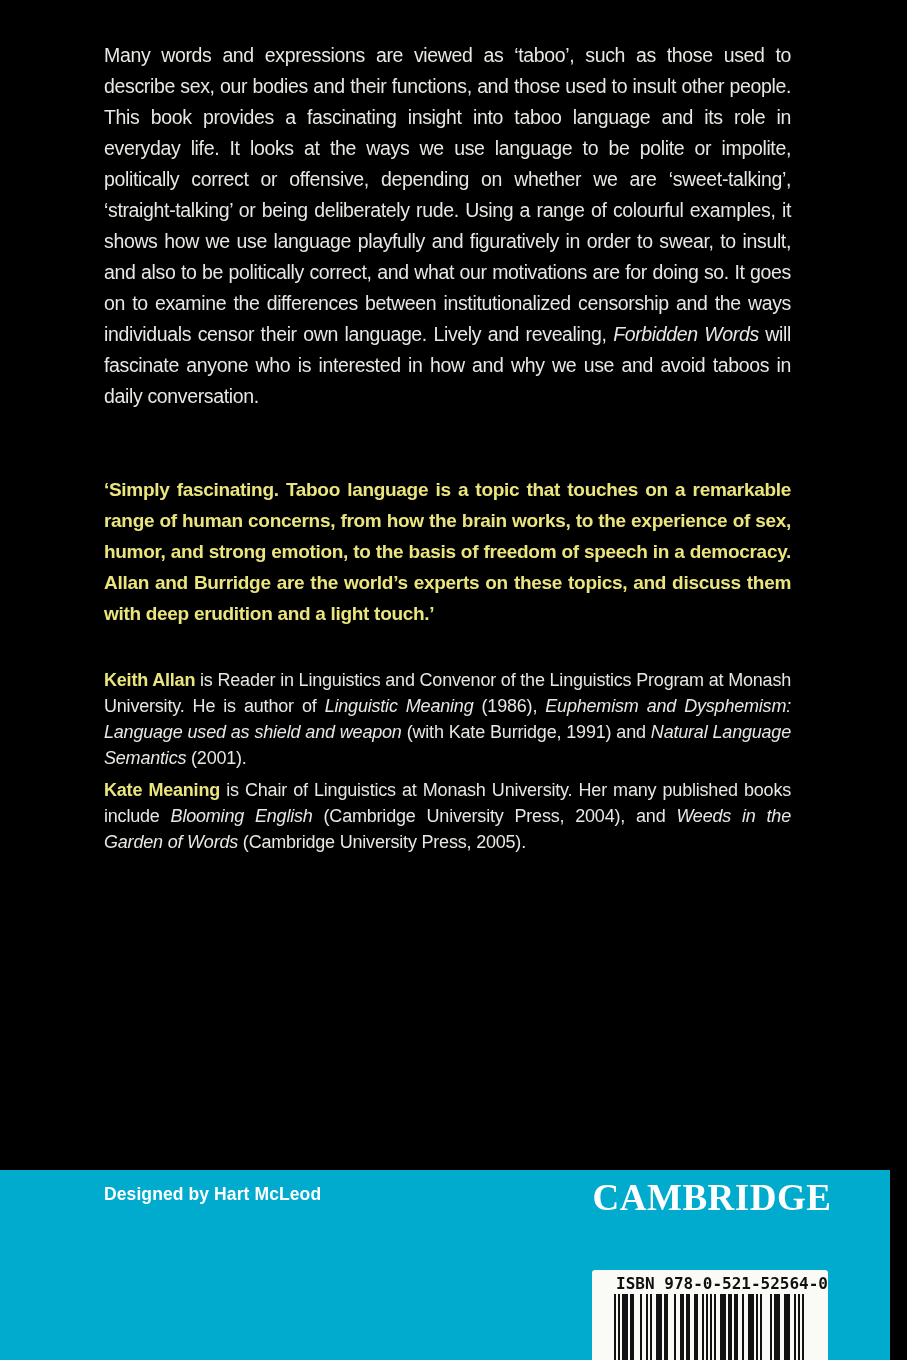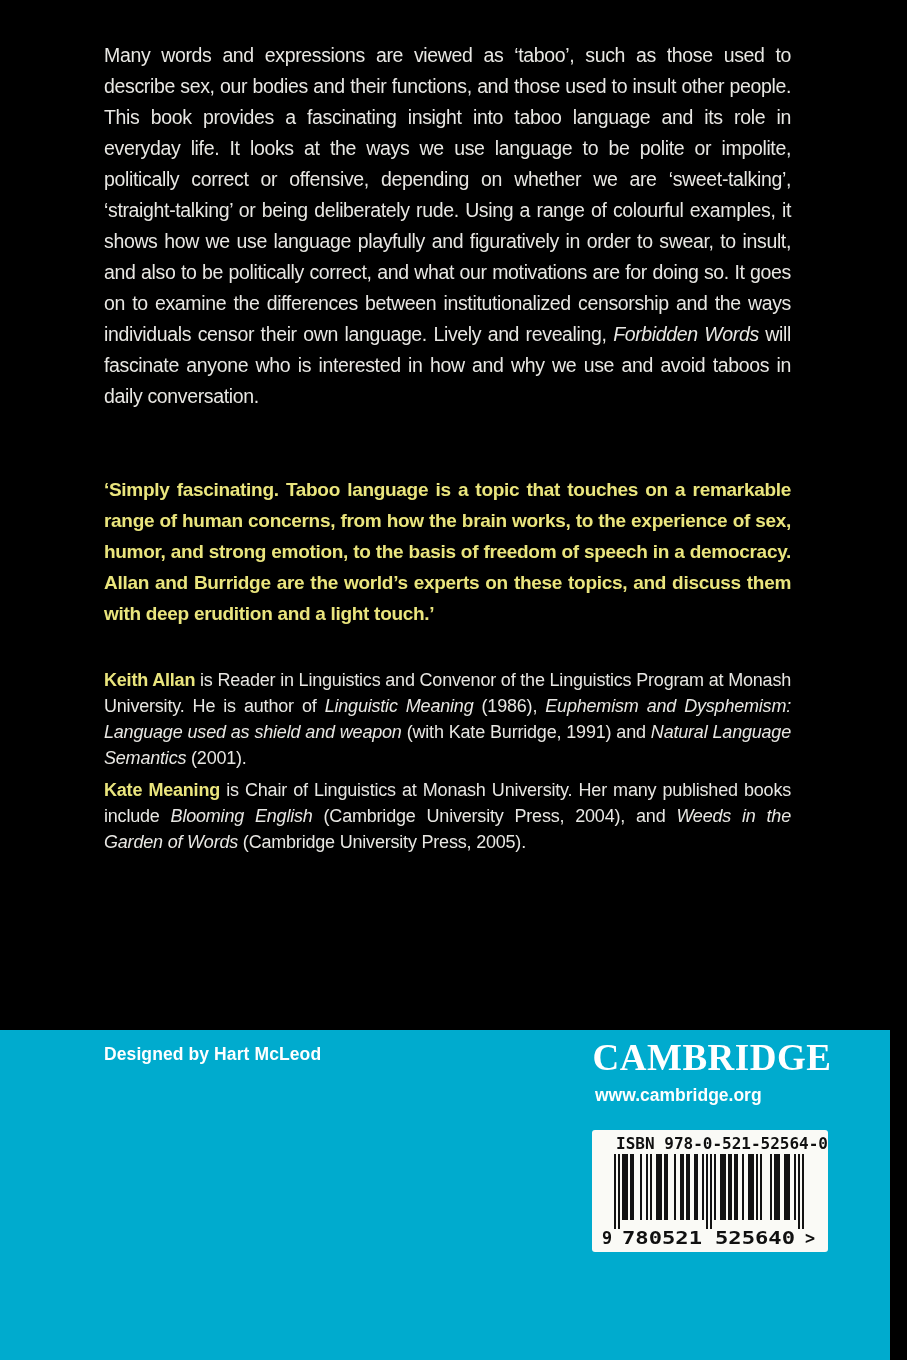--- a/index.html
+++ b/index.html
@@ -7,21 +7,21 @@
          font-family:"Liberation Sans","DejaVu Sans",sans-serif;}
   .content{position:absolute;left:104px;width:687px;top:0;color:var(--body-text,#e8e7e3);}
   .blurb{margin:40px 0 0 0;font-size:19.5px;line-height:31px;text-align:justify;letter-spacing:-0.35px;}
   .quote{margin:62px 0 0 0;font-size:19px;line-height:31px;font-weight:700;
          color:var(--yellow,#eae57d);text-align:justify;letter-spacing:-0.3px;}
   .attribution{margin:2px 0 0 0;font-size:19.5px;line-height:31px;text-indent:26px;letter-spacing:-0.2px;}
   .bios{margin-top:38px;}
   .bio{margin:0 0 6px 0;font-size:18px;line-height:26px;text-align:justify;letter-spacing:-0.2px;}
   .seg-italic{font-style:italic;}
   .seg-bold-yellow{font-weight:700;color:var(--yellow,#eae57d);margin-top:16px;}
-  .footer{position:absolute;left:0;right:17px;bottom:0;height:330px;background:var(--blue,#00abce);
+  .footer{position:absolute;left:0;right:17px;bottom:0;height:190px;background:var(--blue,#00abce);
           color:var(--footer-text,#fff);}
   .designer{position:absolute;left:104px;top:14px;font-size:17.5px;font-weight:700;letter-spacing:0.1px;}
   .publisher{position:absolute;left:591px;top:8px;width:242px;text-align:center;}
   .pub-name{font-family:"Liberation Serif","DejaVu Serif",serif;font-weight:700;
             font-size:37px;line-height:40px;letter-spacing:0.5px;}
   .pub-sub{font-family:"Liberation Serif","DejaVu Serif",serif;font-weight:700;
            font-size:19px;line-height:22px;letter-spacing:2.2px;margin-top:1px;}
   .pub-url{font-size:17.5px;font-weight:700;text-align:left;margin-top:7px;padding-left:4px;}
   .isbn-box{position:absolute;left:592px;top:100px;width:236px;height:122px;
             background:var(--panel,#fafaf6);border-radius:3px;}
@@ -47,21 +47,20 @@
       <p class="bio"><span class="seg-bold-yellow">Keith Allan</span><span> is Reader in Linguistics and Convenor of the Linguistics Program at Monash University. He is author of </span><span class="seg-italic">Linguistic Meaning</span><span> (1986), </span><span class="seg-italic">Euphemism and Dysphemism: Language used as shield and weapon</span><span> (with Kate Burridge, 1991) and </span><span class="seg-italic">Natural Language Semantics</span><span> (2001).</span></p>
       <p class="bio"><span class="seg-bold-yellow">Kate Meaning</span><span> is Chair of Linguistics at Monash University. Her many published books include </span><span class="seg-italic">Blooming English</span><span> (Cambridge University Press, 2004), and </span><span class="seg-italic">Weeds in the Garden of Words</span><span> (Cambridge University Press, 2005).</span></p>
     </div>
   </div>
 
   <div class="footer">
     <div class="designer">Designed by Hart McLeod</div>
 
     <div class="publisher">
       <div class="pub-name">CAMBRIDGE</div>
-      <div class="pub-url">www.cambridge.org</div>
     </div>
 
     <div class="isbn-box">
       <div class="isbn-label">ISBN 978-0-521-52564-0</div>
       <svg class="barcode" viewBox="0 0 108 46" xmlns="http://www.w3.org/2000/svg">
         <g>
             <rect x="6" y="0" width="1" height="37.5"></rect>
             <rect x="8" y="0" width="1" height="37.5"></rect>
             <rect x="10" y="0" width="1" height="33"></rect>
             <rect x="11" y="0" width="1" height="33"></rect>

